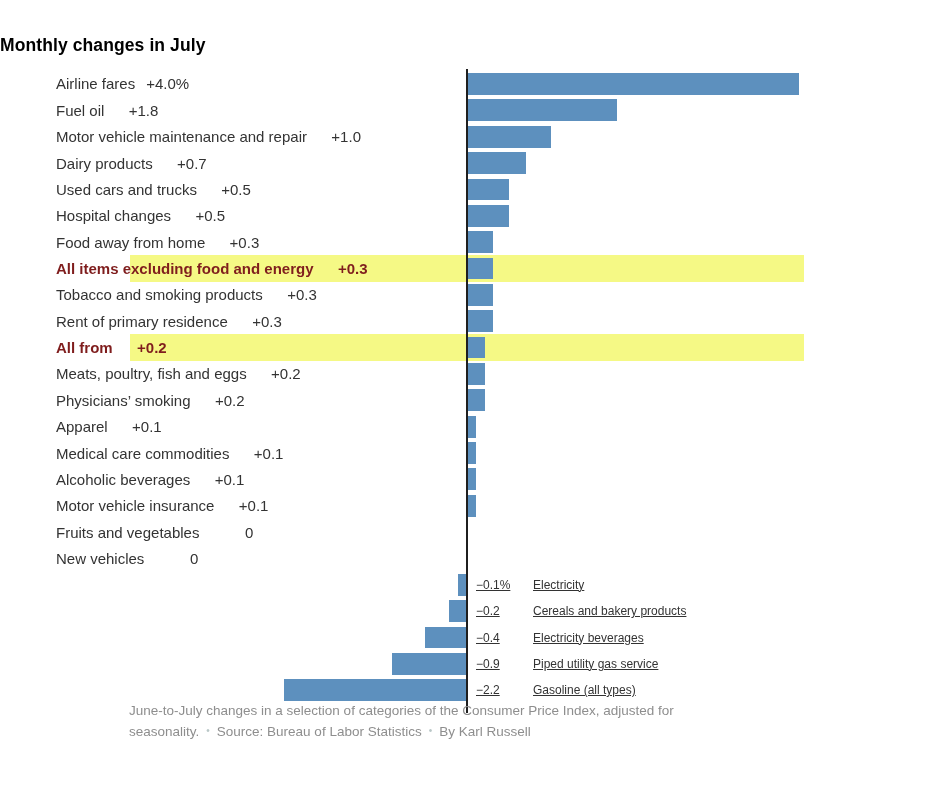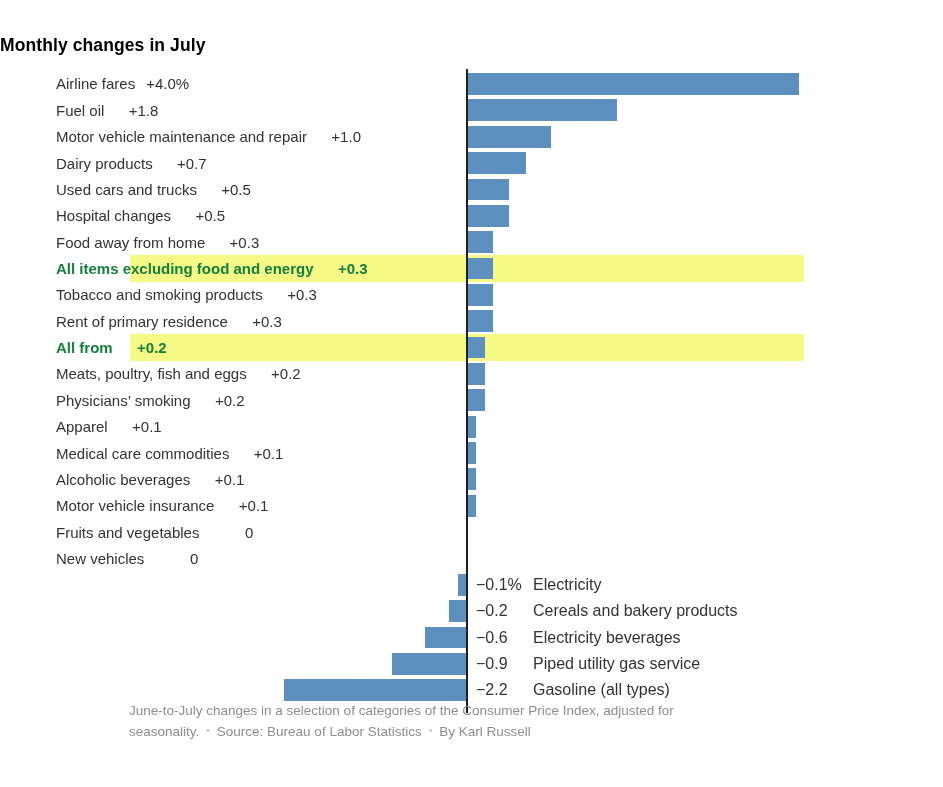--- a/index.html
+++ b/index.html
@@ -26,25 +26,25 @@
   .lg {
     position:absolute; left:16px; top:0; width:455px; height:100%;
     display:flex; align-items:center; 
     font-size:15px; color:#333;padding-left:40px;
   }
   .lg .cat { text-align:right; white-space:nowrap; }
   .lg .val { width:54px; text-align:right; white-space:nowrap; }
   .rg {
     position:absolute; left:476px; top:0; height:100%;
     display:flex; align-items:center;
-    font-size:16px; color:#333;
+    font-size:12px; color:#333;text-decoration:underline;
   }
   .rg .val { width:57px; text-align:left; white-space:nowrap; }
   .rg .cat { white-space:nowrap; }
-  .row.is-hl .lg { font-weight:700; color:#15803d; }
+  .row.is-hl .lg { font-weight:700; color:#7f1d1d; }
   .footer {
     position:absolute; left:129px; top:701px; width:700px;
     font-size:13.5px; color:#8e8e8e; line-height:19.5px; white-space:nowrap;
   }
   .bullet {
     display:inline-block; color:#b9c7c7; font-size:10px;
     margin:0 7px; vertical-align:1.5px;
   }
 </style>
 </head>
@@ -197,21 +197,21 @@
       <div class="row">
         <div class="bar" style="left: 449.45px; width: 16.55px;"></div>
         <div class="rg">
           <span class="val">−0.2</span>
           <span class="cat">Cereals and bakery products</span>
         </div>
       </div>
       <div class="row">
         <div class="bar" style="left: 424.625px; width: 41.375px;"></div>
         <div class="rg">
-          <span class="val">−0.6</span>
+          <span class="val">−0.4</span>
           <span class="cat">Electricity beverages</span>
         </div>
       </div>
       <div class="row">
         <div class="bar" style="left: 391.525px; width: 74.475px;"></div>
         <div class="rg">
           <span class="val">−0.9</span>
           <span class="cat">Piped utility gas service</span>
         </div>
       </div>

